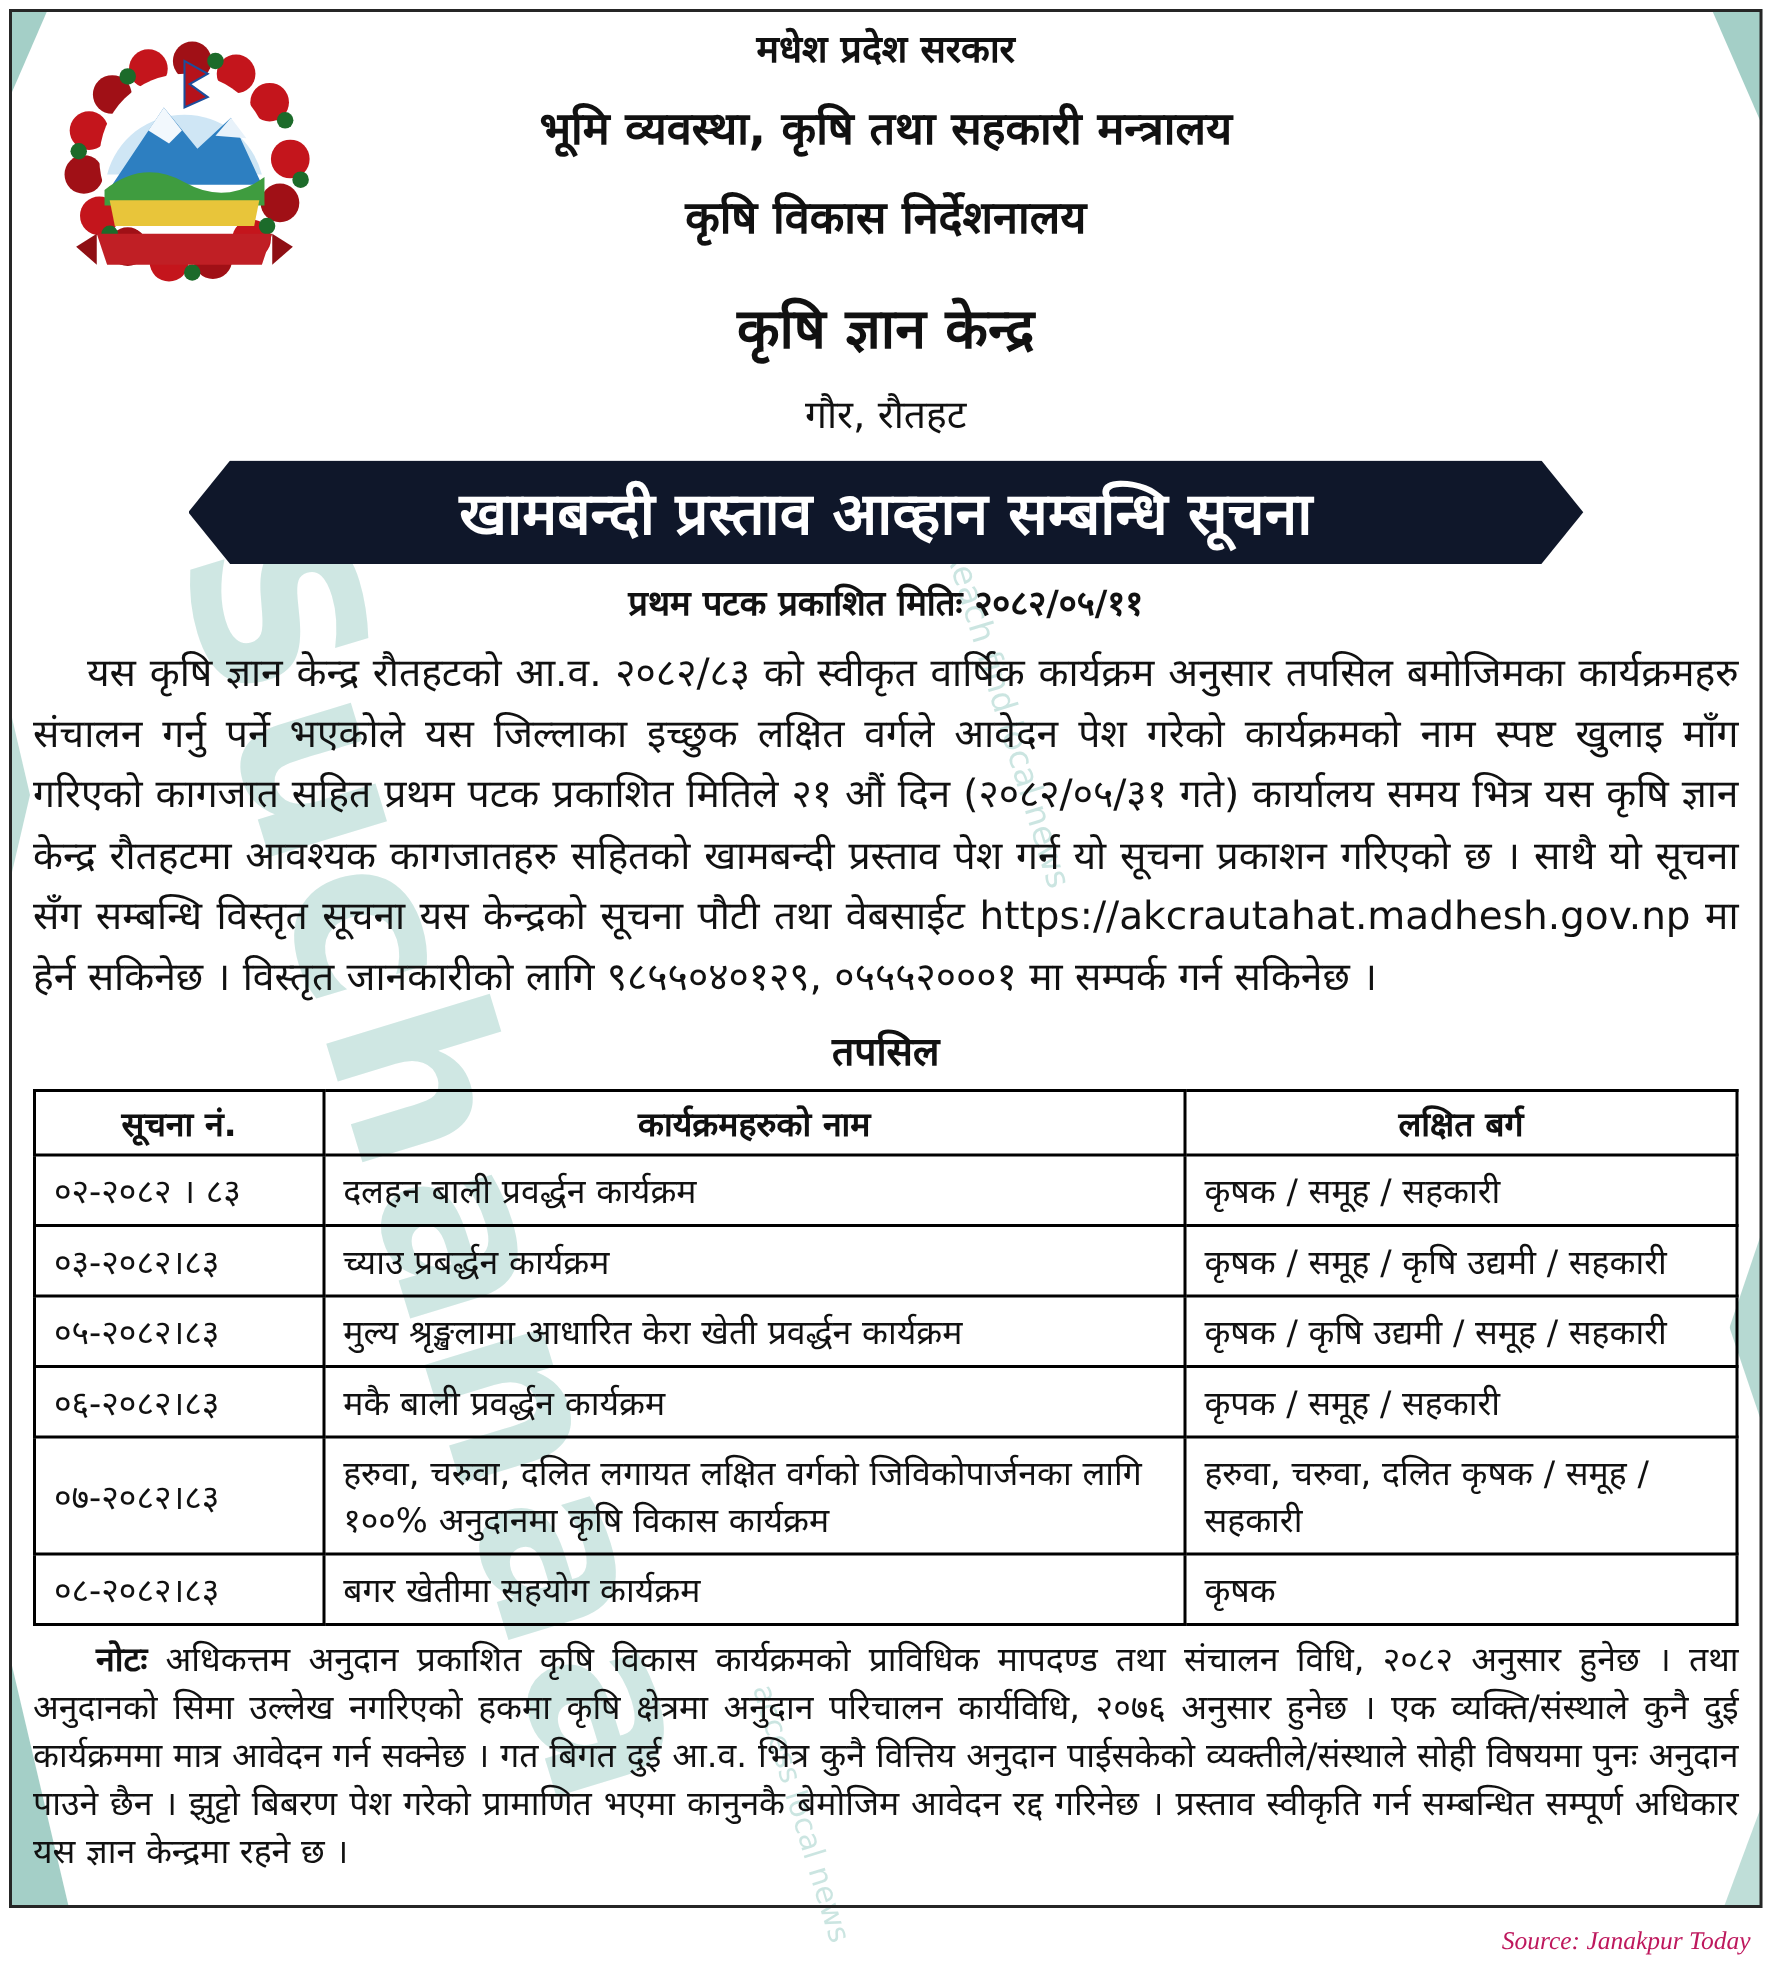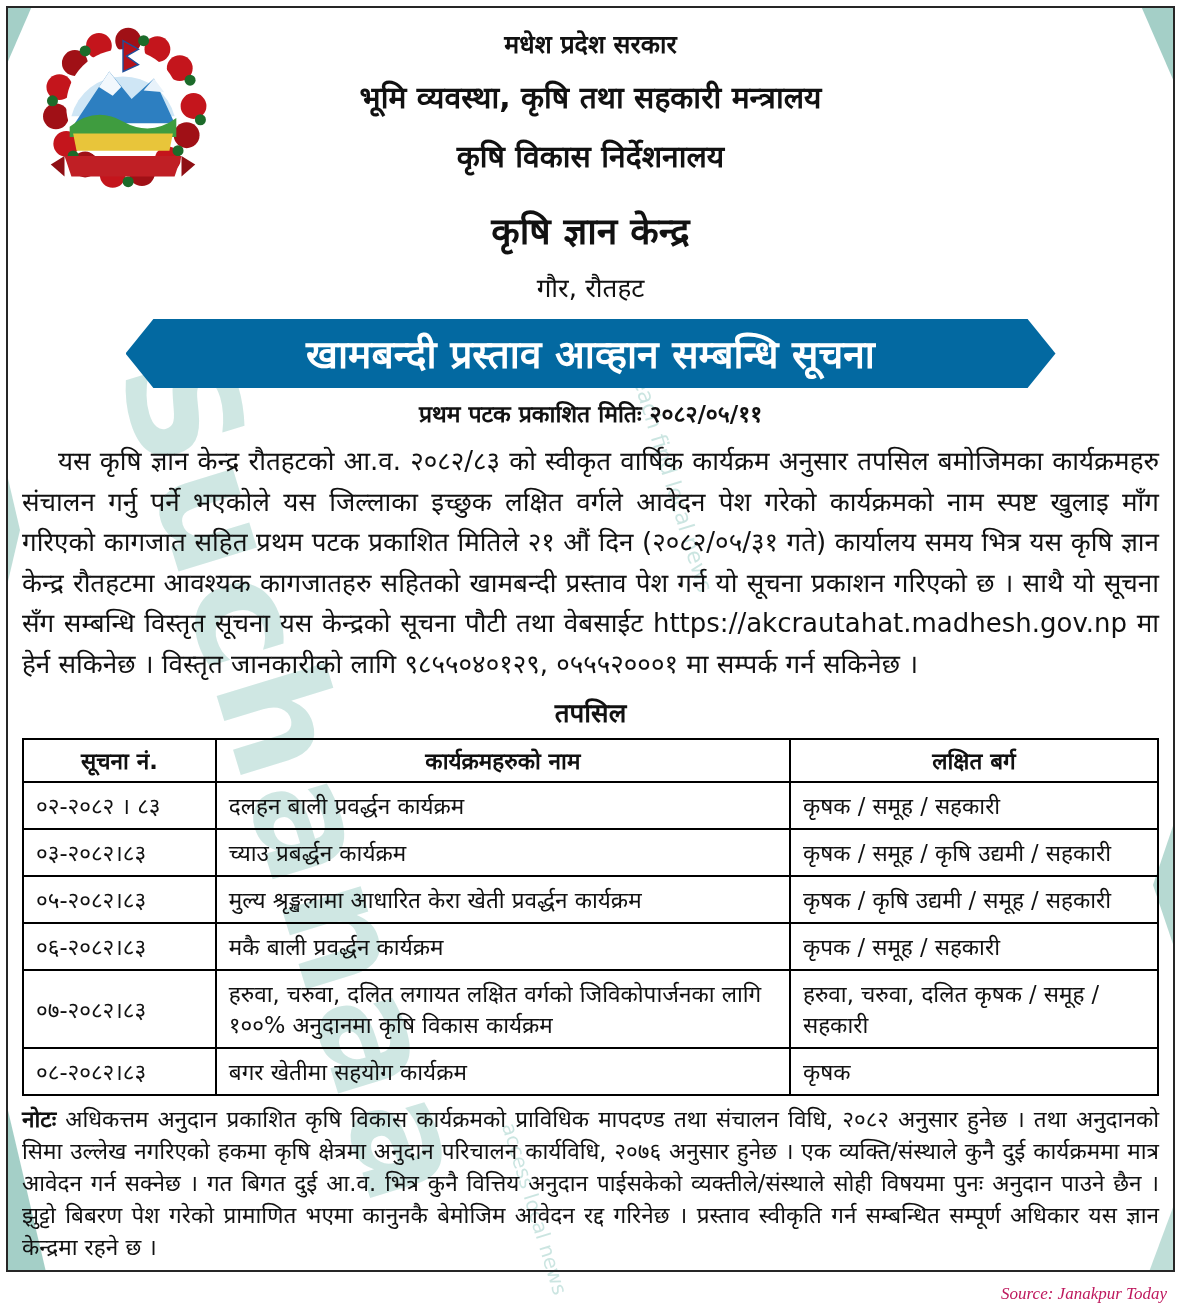--- a/index.html
+++ b/index.html
@@ -36,30 +36,30 @@
     position:absolute; left:520px; top:1120px; width:500px;
     transform:rotate(73deg); transform-origin:left top;
     font-size:20px; color:rgba(84,170,154,0.30); white-space:nowrap; pointer-events:none;
   }
 
   .content { position:absolute; left:22px; top:12px; width:1137px; }
 
   
   .emblem { position:absolute; left:34px; top:20px; width:178px; height:172px; }
   .hdr { text-align:center; }
-  .hdr-gov        { font-size:25px; font-weight:bold; margin-top:14px; }
+  .hdr-gov        { font-size:25px; font-weight:bold; margin-top:2px; }
   .hdr-ministry   { font-size:30px; font-weight:bold; margin-top:16px; }
   .hdr-directorate{ font-size:30px; font-weight:bold; margin-top:18px; }
   .hdr-center     { font-size:37px; font-weight:bold; margin-top:28px; }
   .hdr-location   { font-size:26px; margin-top:14px; }
 
   
   .banner-wrap { margin:14px auto 0 auto; width:930px; }
   .banner {
-    background:#0369a1; color:#fff; text-align:center;
+    background:#0f172a; color:#fff; text-align:center;
     font-size:39px; font-weight:bold; padding:7px 0 9px 0;
     clip-path:polygon(0 50%, 3% 0, 97% 0, 100% 50%, 97% 100%, 3% 100%);
   }
   .pub-date { text-align:center; font-size:23px; font-weight:bold; margin-top:9px; }
 
   .body-text {
     margin:12px 0 0 0; font-size:26px; line-height:1.56;
     text-align:justify; text-indent:36px;
   }
 
@@ -68,21 +68,21 @@
   table.programs { width:100%; border-collapse:collapse; border:2px solid #000; }
   table.programs th, table.programs td {
     border:2px solid #000; font-size:22.5px; padding:7px 12px; vertical-align:middle;margin-top:24px;
   }
   table.programs th { font-weight:bold; text-align:center; padding:5px 8px; }
   table.programs td.c0 { width:172px; text-align:left; }
   table.programs td.c1 { width:575px; text-align:left; }
   table.programs td.c2 { width:360px; text-align:left; }
 
   .note { margin:8px 0 0 0; font-size:22.5px; line-height:1.42; text-align:justify; }
-  .note b { font-weight:bold; }
+  .note b { font-weight:bold;margin-left:42px; }
 
   .source-line {
     position:absolute; right:14px; top:1284px;
     font-size:17px; font-style:italic; font-family:"Liberation Serif", serif; color:#be185d;
   }
 </style>
 </head>
 <body>
 
 <div class="page">

